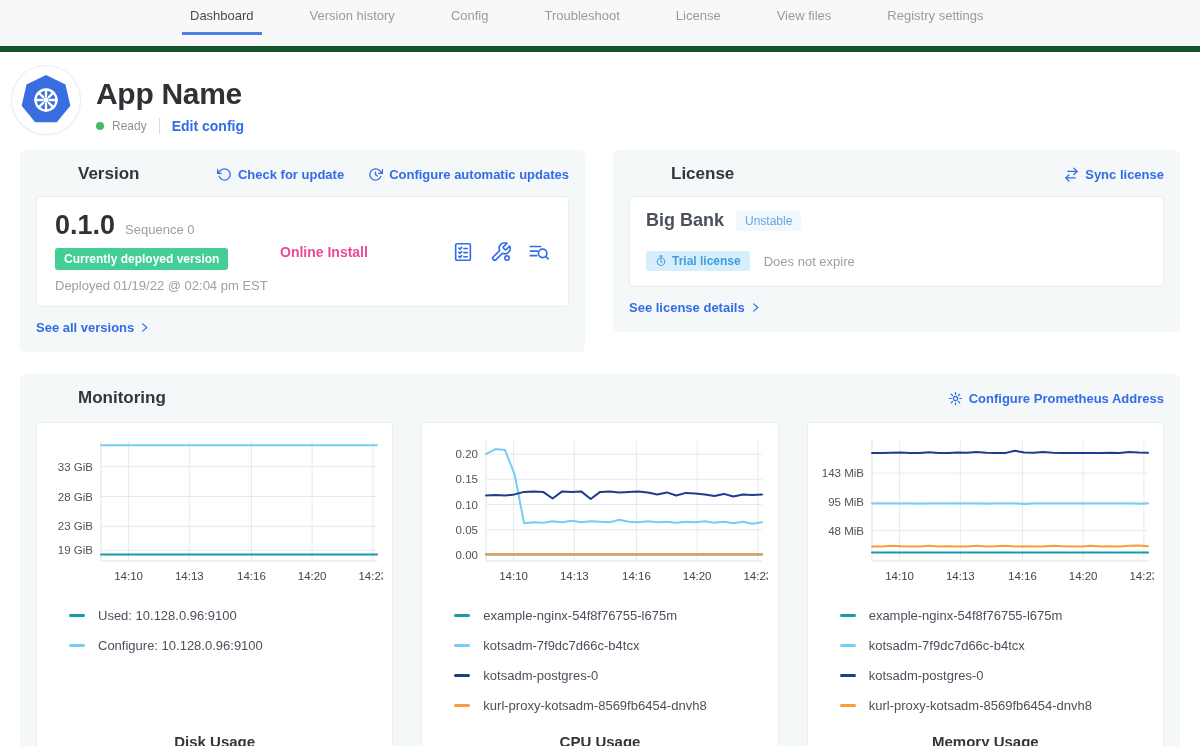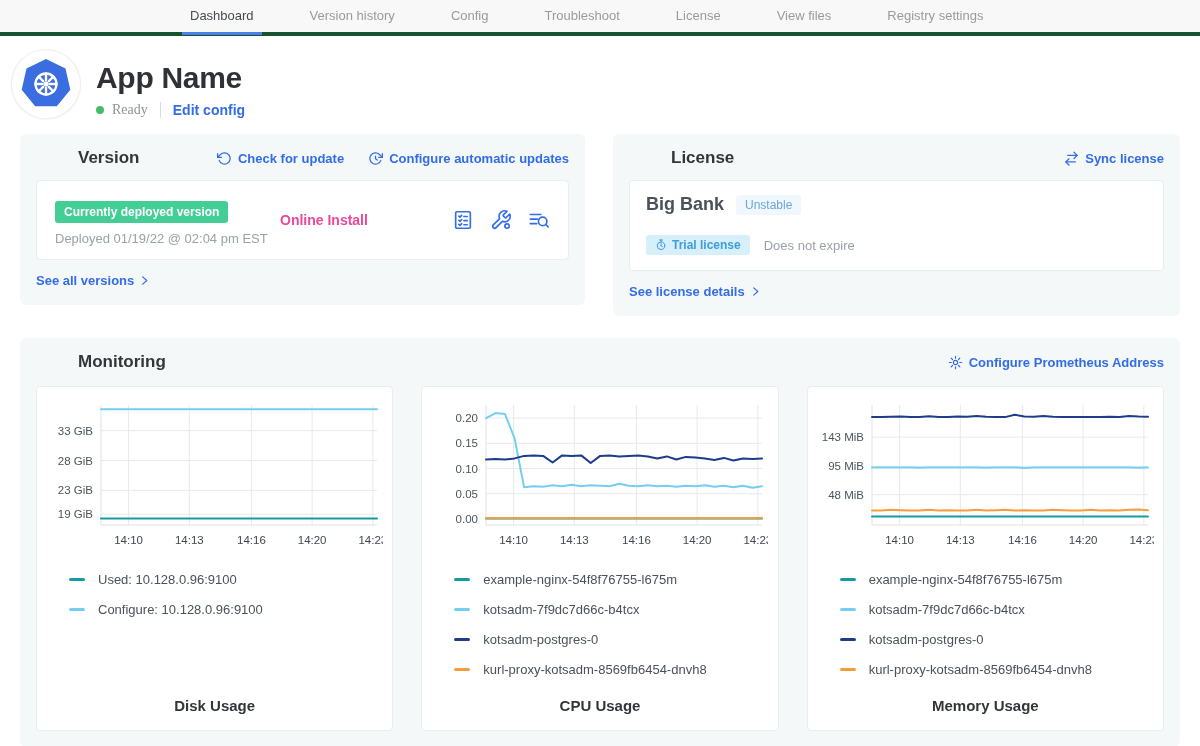--- a/index.html
+++ b/index.html
@@ -1,37 +1,37 @@
 <!DOCTYPE html>
 <html><head>
 <meta charset="utf-8">
 <style>
   * { margin:0; padding:0; box-sizing:border-box; }
   html,body { background:#fff; }
   body { font-family:"Liberation Sans","DejaVu Sans",sans-serif; color:#32363b; }
   .page { width:1200px; height:746px; overflow:hidden; background:#fff; position:relative; }
 
   
-  .topnav { height:36px; background:#f8f8f8; border-bottom:4px solid #14532d; }
+  .topnav { height:52px; background:#f8f8f8; border-bottom:6px solid #14532d; }
   .tabs { list-style:none; display:flex; padding-left:162px; height:35px; }
   .tab { padding:0 8px; margin:0 20px; font-size:13px; color:#9a9a9a; line-height:32px;
          border-bottom:3px solid transparent; cursor:pointer; white-space:nowrap; }
   .tab.active { color:#474b50; border-bottom-color:#4a80e8; }
 
   
   .app-header { display:flex; gap:16px; padding:14px 20px 0 12px; align-items:flex-end; }
   .app-logo { width:68px; height:68px; border-radius:50%; background:#fff;
               box-shadow:0 0 0 1px #ededed, 0 1px 3px rgba(0,0,0,.08);
               display:flex; align-items:center; justify-content:center; }
   .heptagon { width:52px; height:52px; background:#3a6de0; display:flex; align-items:center; justify-content:center;
               clip-path:polygon(50% 2%,87.5% 20%,96.8% 61%,70.8% 93%,29.2% 93%,3.2% 61%,12.5% 20%); }
   .app-meta h1 { font-size:30px; font-weight:700; color:#2f3136; letter-spacing:-.3px; margin-top:6px; }
   .status-row { display:flex; align-items:center; gap:8px; margin-top:7px; }
   .dot { width:8px; height:8px; border-radius:50%; background:#44bb66; display:inline-block; }
-  .status-text { font-size:14px; color:#8e9299;font-family:Liberation Serif, serif; }
+  .status-text { font-size:12px; color:#8e9299; }
   .sep { width:1px; height:16px; background:#d8dadd; margin:0 4px; }
 
   
   .card { background:#f4f8f9; border-radius:6px; padding:14px 16px 16px; }
   .card-head { display:flex; justify-content:space-between; align-items:center;margin-left:42px; }
   .card-head h2 { font-size:17px; font-weight:700; color:#32363b; }
   .head-actions { display:flex; gap:24px; align-items:center; }
   .link { display:inline-flex; align-items:center; gap:6px; color:#326de6; font-size:13px;
           font-weight:700; cursor:pointer; text-decoration:none; }
   .icon { display:inline-flex; align-items:center; justify-content:center; color:#326de6; }
@@ -139,20 +139,24 @@
                   <path d="M20.49 15a9 9 0 1 1-2.12-9.36L23 10"></path>
                   <polyline points="12 8 12 12.5 15 14.5"></polyline>
                 </svg>
             </span>
             <span>Configure automatic updates</span>
           </a>
         </div>
       </div>
       <div class="inner version-inner">
         <div class="v-left">
+          <div class="v-line">
+            <span class="v-num">0.1.0</span>
+            <span class="v-seq">Sequence 0</span>
+          </div>
           <span class="badge-green">Currently deployed version</span>
           <div class="v-deployed">Deployed 01/19/22 @ 02:04 pm EST</div>
         </div>
         <div class="v-mid">Online Install</div>
         <div class="v-icons">
           <span class="icon big">
             <svg class="st" width="22" height="22" viewBox="0 0 24 24" style="stroke-width:1.8">
                 <rect x="4" y="3" width="16" height="18" rx="1.5"></rect>
                 <polyline points="7.5 7.8 8.7 9 10.5 7"></polyline>
                 <line x1="13" y1="8.2" x2="16.6" y2="8.2"></line>

